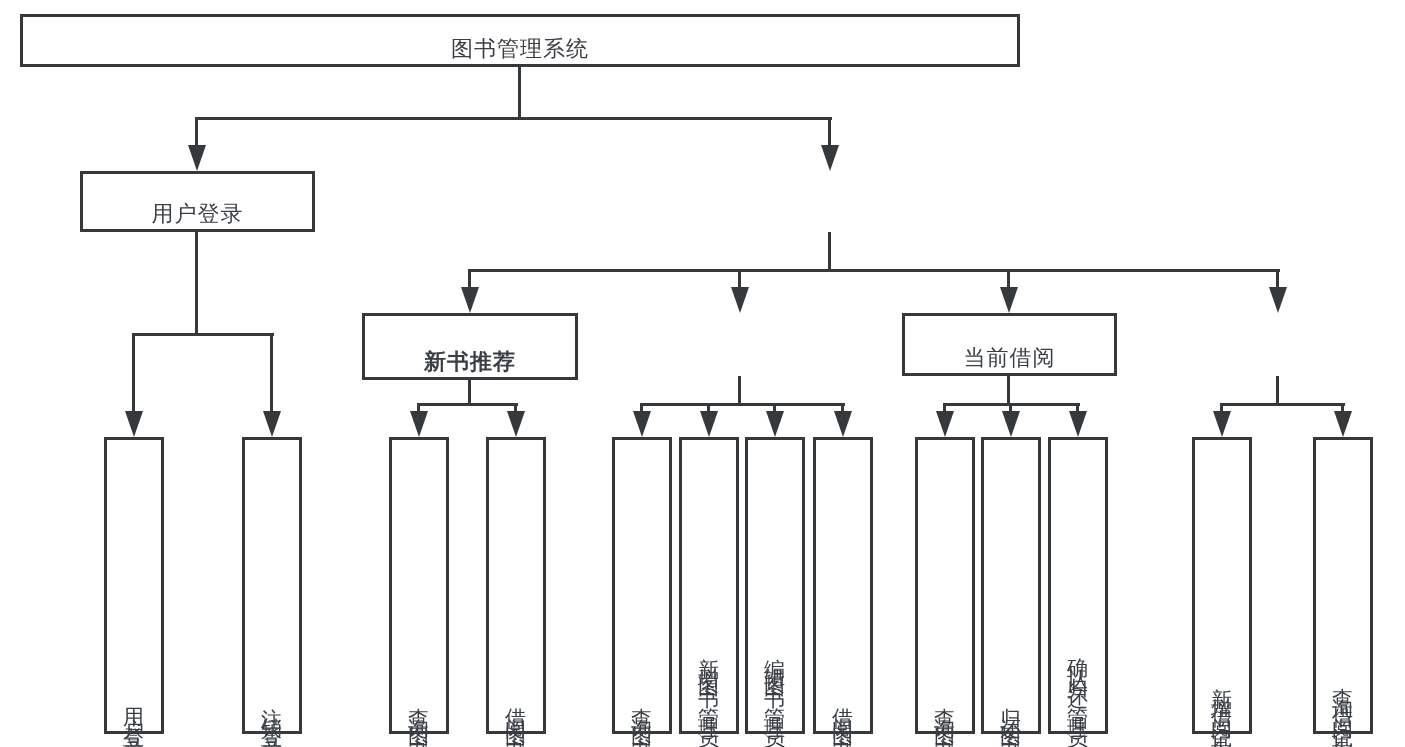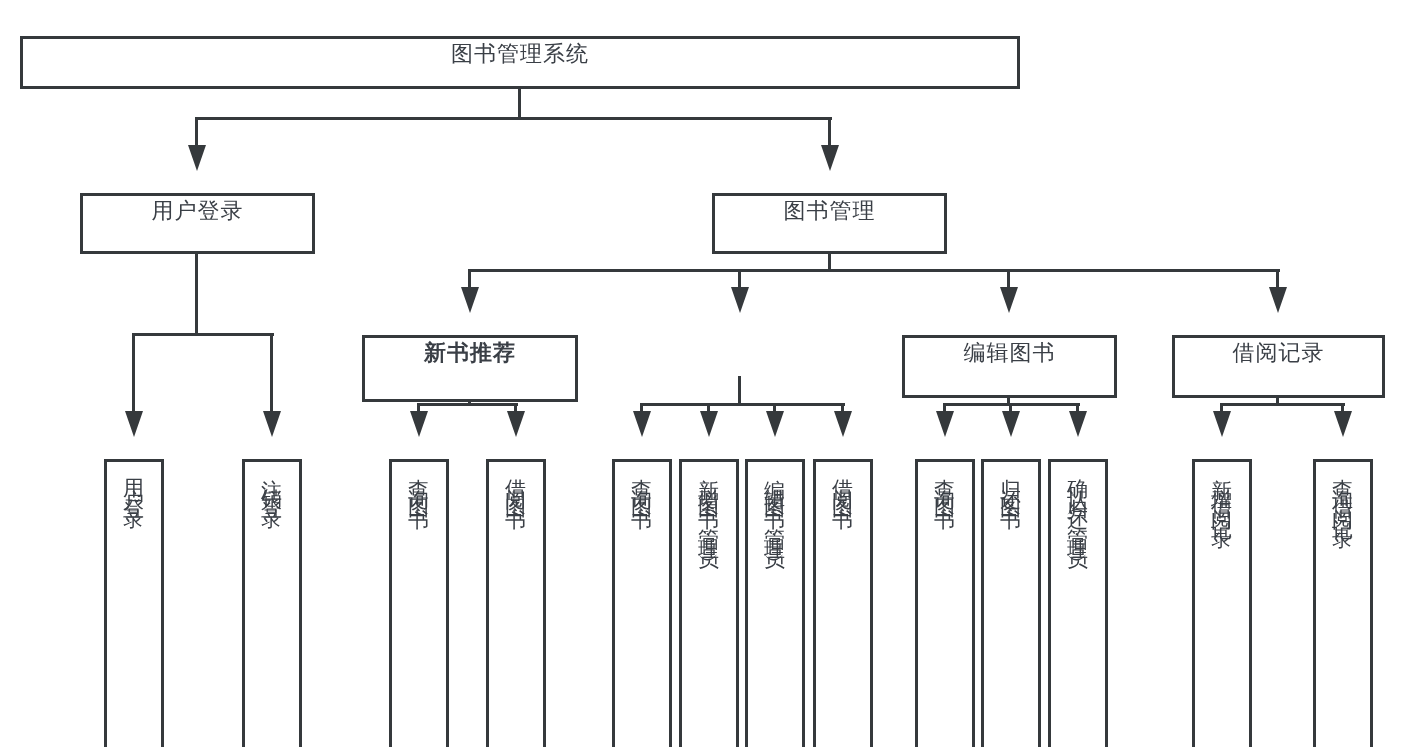--- a/index.html
+++ b/index.html
@@ -9,21 +9,21 @@
     --bg:#ffffff;
   }
   *{box-sizing:border-box;margin:0;padding:0;}
   body{background:#fff;font-family:"Liberation Sans",sans-serif;}
   .canvas{
     position:relative;width:1405px;height:747px;
     background:var(--bg);overflow:hidden;color:var(--text);
   }
   .box{
     position:absolute;background:#fff;border:3px solid var(--line);
-    display:flex;align-items:flex-start;justify-content:center;z-index:1;margin-top:22px;
+    display:flex;align-items:flex-end;justify-content:center;z-index:1;
   }
   .label{font-size:22px;letter-spacing:1px;white-space:nowrap;}
   .vtext{
     writing-mode:vertical-rl;text-orientation:mixed;
     font-size:21px;line-height:1;letter-spacing:10px;white-space:nowrap;
   }
   .vline{position:absolute;width:3px;background:var(--line);z-index:0;}
   .hline{position:absolute;height:3px;background:var(--line);z-index:0;}
   .arrow{
     position:absolute;width:0;height:0;z-index:0;
@@ -100,36 +100,30 @@
   <div class="arrow" style="left:1334px;top:411px;"></div>
 
   <div class="box" style="left:20px;top:14px;width:1000px;height:53px;">
     <span class="label">图书管理系统</span>
   </div>
 
   <div class="box" style="left:80px;top:171px;width:235px;height:61px;">
     <span class="label">用户登录</span>
   </div>
 
-  <div class="box" style="left:712px;top:171px;width:235px;height:61px;">
-    <span class="label">图书管理</span>
-  </div>
 
   <div class="box" style="left:362px;top:313px;width:216px;height:67px;font-weight:bold;">
     <span class="label">新书推荐</span>
   </div>
 
 
   <div class="box" style="left:902px;top:313px;width:215px;height:63px;">
-    <span class="label">编辑图书</span>
+    <span class="label">当前借阅</span>
   </div>
 
-  <div class="box" style="left:1172px;top:313px;width:213px;height:63px;">
-    <span class="label">借阅记录</span>
-  </div>
 
   <div class="box" style="left:104px;top:437px;width:60px;height:297px;">
     <span class="vtext">用户登录</span>
   </div>
   <div class="box" style="left:242px;top:437px;width:60px;height:297px;">
     <span class="vtext">注销登录</span>
   </div>
 
   <div class="box" style="left:389px;top:437px;width:60px;height:297px;">
     <span class="vtext">查询图书</span>

